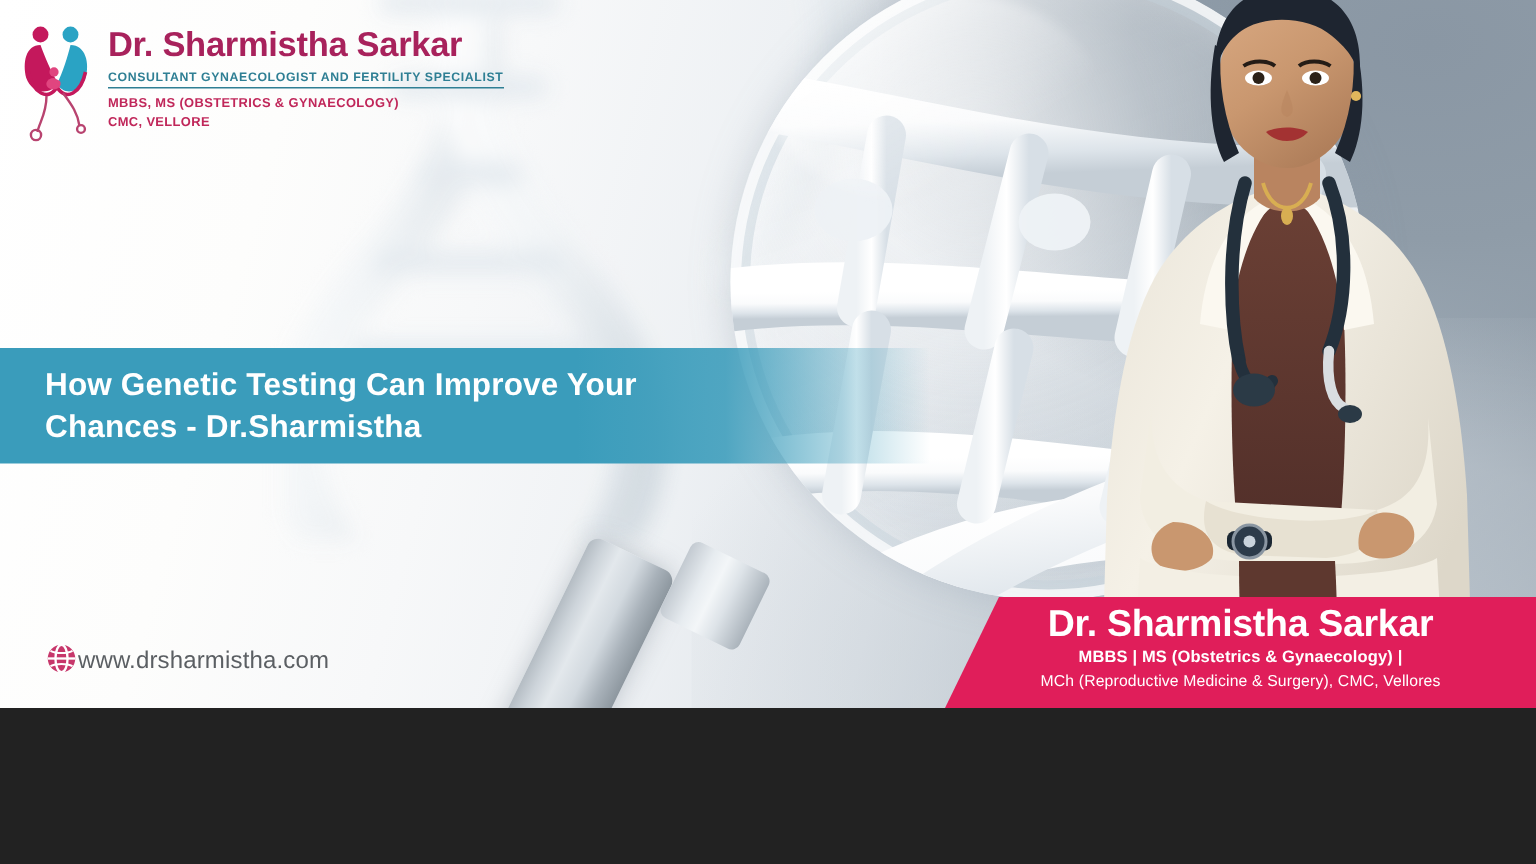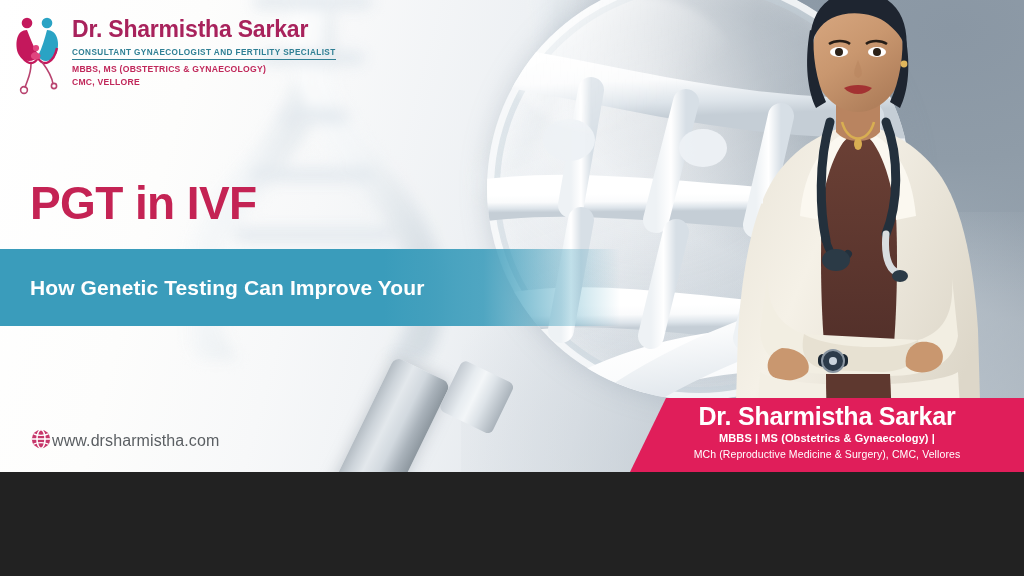--- a/index.html
+++ b/index.html
@@ -154,21 +154,21 @@
     color: #c42354;
     font-size: 46px;
     font-weight: 700;
     letter-spacing: -0.6px;
     line-height: 1;
   }
 
   
   .subtitle-band {
     position: absolute;
-    left: 0; top: 249px;
+    left: 0; top: 232px;
     width: 620px; height: 77px;
     background: linear-gradient(90deg,
         #3a9cbb 0%, #3a9cbb 62%,
         rgba(58,156,187,0.88) 78%,
         rgba(58,156,187,0.40) 90%,
         rgba(58,156,187,0.0) 100%);
     display: flex;
     align-items: center;
   }
   .subtitle-text {
@@ -333,25 +333,25 @@
     <div class="logo-text">
       <div class="logo-name">Dr. Sharmistha Sarkar</div>
       <div class="logo-tagline">CONSULTANT GYNAECOLOGIST AND FERTILITY SPECIALIST</div>
       <div class="logo-qual">
         <div>MBBS, MS (OBSTETRICS &amp; GYNAECOLOGY)</div>
         <div>CMC, VELLORE</div>
       </div>
     </div>
   </div>
 
-  <div class="headline">PGT in IVF</div>
 
   <div class="subtitle-band">
     <div class="subtitle-text">
       <div>How Genetic Testing Can Improve Your</div>
+      <div>Chances - Dr.Sharmistha</div>
     </div>
   </div>
 
   <svg class="doctor" viewBox="0 0 300 500">
     <defs>
       <linearGradient id="coatG" x1="0" y1="0" x2="1" y2="0.6">
         <stop offset="0%" stop-color="#e9e4d8"></stop>
         <stop offset="40%" stop-color="#f5f1e7"></stop>
         <stop offset="100%" stop-color="#ddd7c9"></stop>
       </linearGradient>

